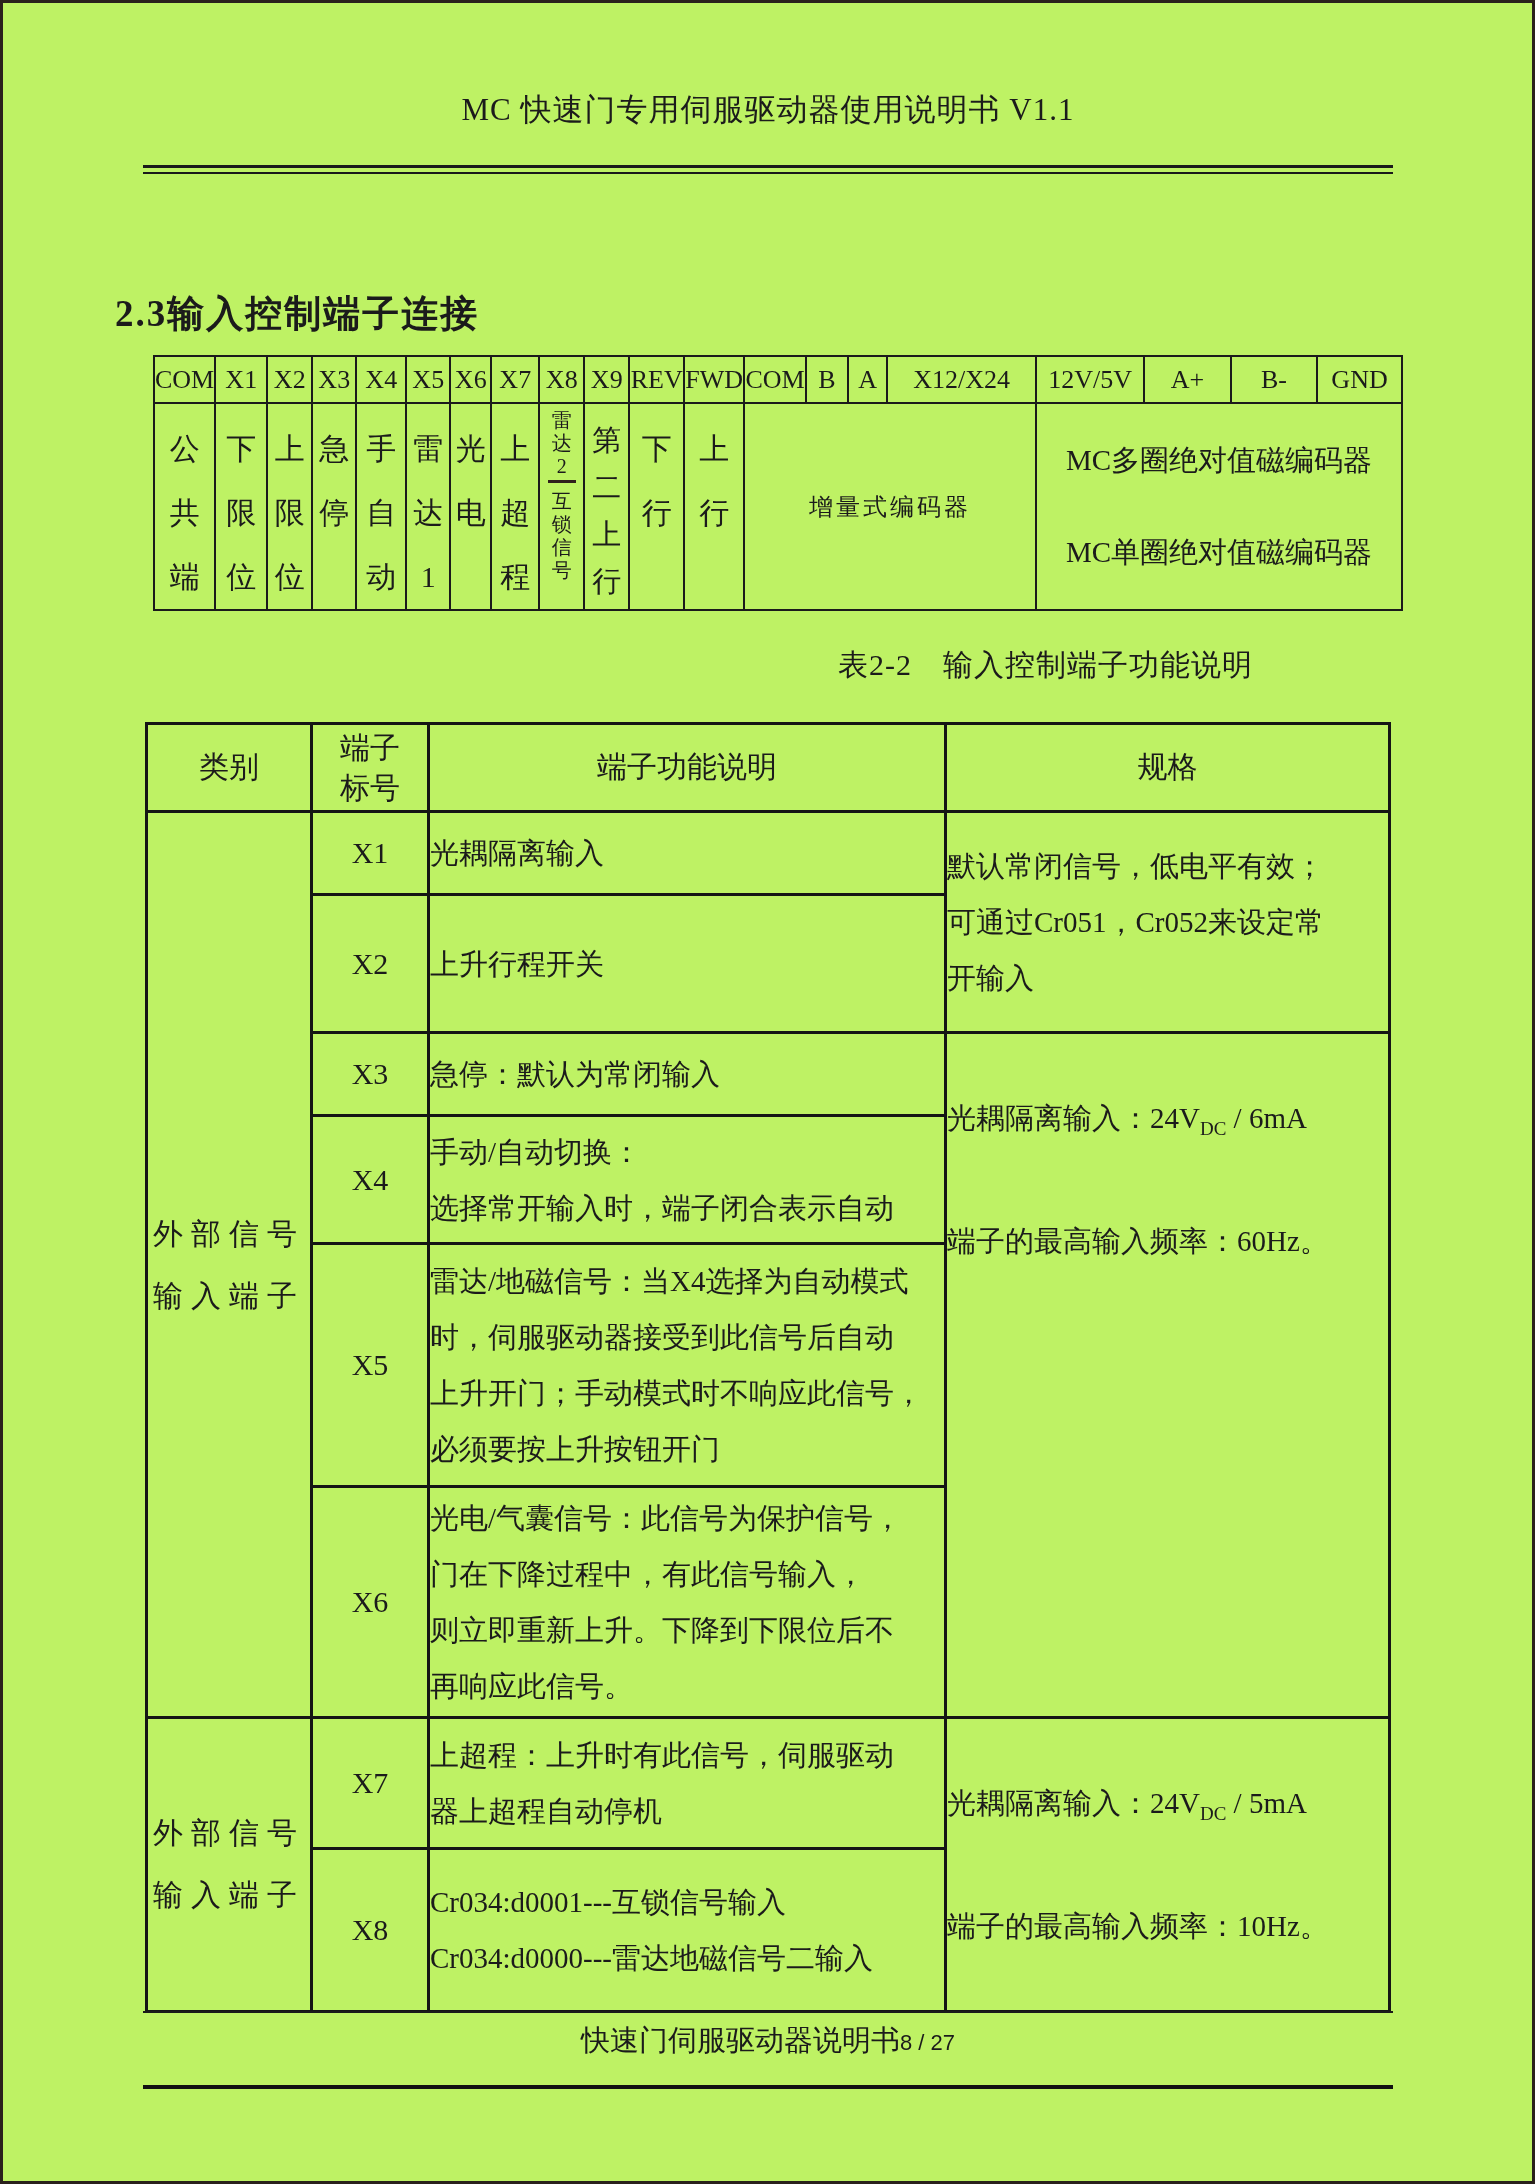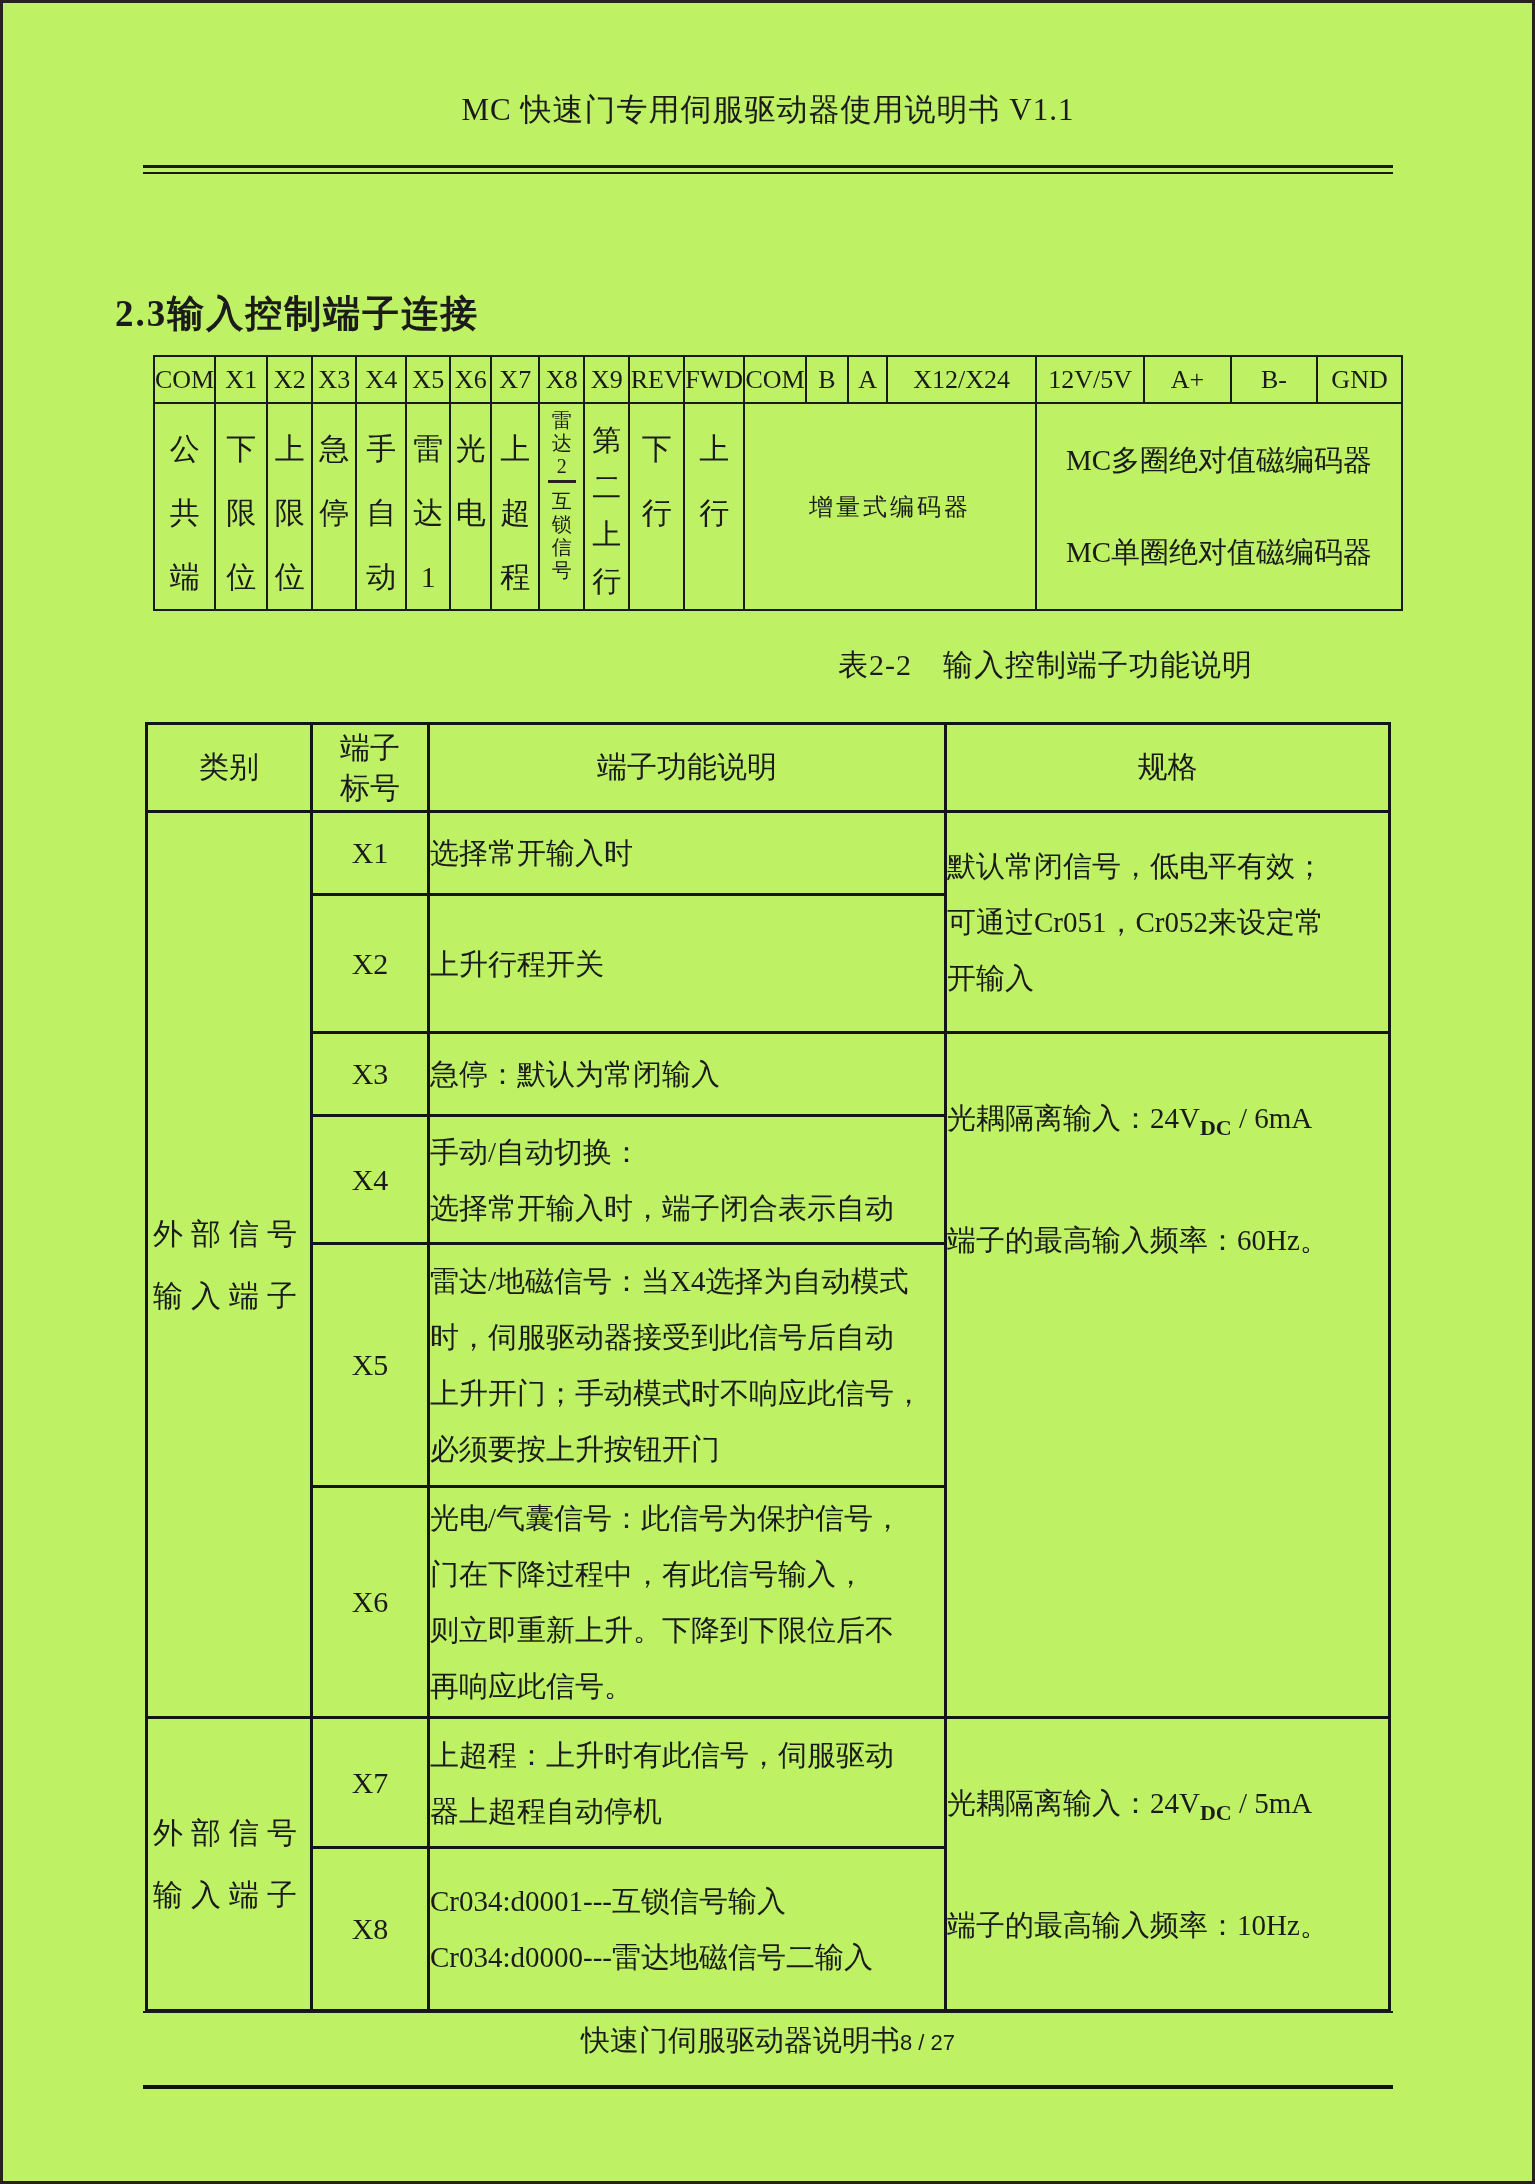--- a/index.html
+++ b/index.html
@@ -40,21 +40,21 @@
   .r1 td { height:80px; }  .r2 td { height:135px; } .r3 td { height:80px; }
   .r4 td { height:125px; } .r5 td { height:240px; } .r6 td { height:228px; }
   .r7 td { height:120px; } .r8 td { height:150px; }
   .term { text-align:center; vertical-align:middle; }
   .desc { text-align:left; padding-left:18px; padding-right:4px; vertical-align:middle;
           white-space:pre-line; line-height:56px; font-size:29px; }
   .cat  { text-align:center; vertical-align:middle; white-space:pre-line; line-height:62px; letter-spacing:8px; }
   .spec { text-align:left; padding-left:12px; padding-right:4px; vertical-align:middle;
           white-space:pre-line; line-height:56px; font-size:29px; }
   .spec-top { vertical-align:top; padding-top:12px; }
-  .spec sub { font-size:22px;font-weight:bold; }
+  .spec sub { font-size:19px; }
 
   
   .footer-rule1 { position:absolute; left:140px; top:2008px; width:1250px; border-top:2px solid #1a1a1a; }
   .footer-text  { position:absolute; left:140px; top:2018px; width:1250px; text-align:center; font-size:29px; }
   .footer-text .pgnum { font-family:"Liberation Sans","DejaVu Sans",sans-serif; font-size:22px; }
   .footer-rule2 { position:absolute; left:140px; top:2082px; width:1250px; border-top:4px solid #111111; }
 </style>
 </head>
 <body>
 
@@ -223,21 +223,21 @@
       <th>类别</th>
       <th class="th-terminal">端子
 标号</th>
       <th>端子功能说明</th>
       <th>规格</th>
     </tr>
     <tr class="r1">
       <td class="cat" rowspan="6">外部信号
 输入端子</td>
       <td class="term">X1</td>
-      <td class="desc">选择常开输入时</td>
+      <td class="desc">光耦隔离输入</td>
       <td class="spec" rowspan="2">默认常闭信号，低电平有效；
 可通过Cr051，Cr052来设定常
 开输入</td>
     </tr>
     <tr class="r2">
       <td class="term">X2</td>
       <td class="desc">上升行程开关</td>
     </tr>
     <tr class="r3">
       <td class="term">X3</td>

